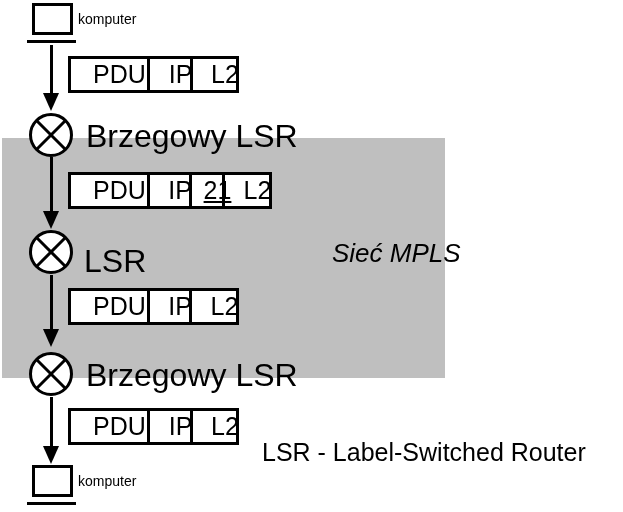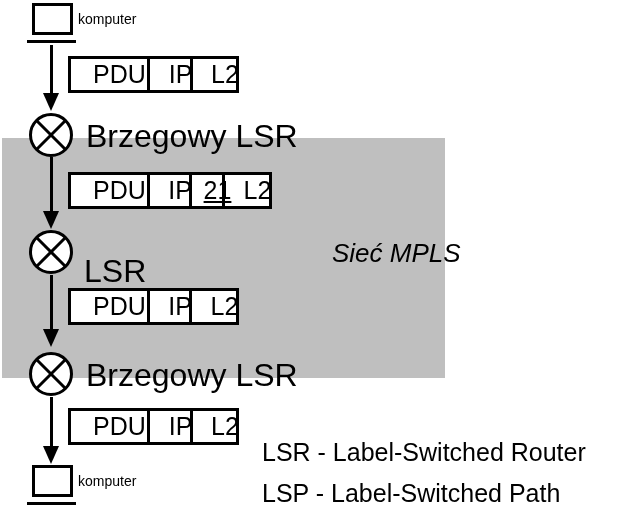--- a/index.html
+++ b/index.html
@@ -32,21 +32,21 @@
   .a3-line{top:275px;height:56px;} .a3-head{top:329px;}
   .a4-line{top:397px;height:51px;} .a4-head{top:446px;}
 
   
   .lsr-icon{left:28px;width:46px;height:46px;}
   .c1{top:112px;} .c2{top:229px;} .c3{top:351px;}
 
   
   .node-label{font-size:32px;line-height:30px;white-space:nowrap;}
   .nl1{left:86px;top:121px;}
-  .nl2{left:84px;top:256px;}
+  .nl2{left:84px;top:246px;}
   .nl3{left:86px;top:360px;}
 
   
   .packet{display:flex;background:#fff;border:3px solid #000;height:31px;}
   .cell{display:flex;align-items:center;justify-content:center;font-size:25px;border-left:3px solid #000;box-sizing:border-box;padding-left:21px;}
   .cell:first-child{border-left:none;}
   .cw-pdu{width:76px;} .cw-ip3{width:43px;} .cw-l23{width:46px;}
   .cw-ip4{width:42px;} .cw-tag{width:33px;text-decoration:underline;} .cw-l24{width:47px;}
   .p1{left:68px;top:56px;}
   .p2{left:68px;top:172px;}
@@ -126,16 +126,15 @@
     <div class="cell cw-ip3">IP</div>
     <div class="cell cw-l23">L2</div>
   </div>
 
   <div class="abs comp-rect comp-bottom"></div>
   <div class="abs comp-base base-bottom"></div>
   <div class="abs comp-label comp-label-bottom">komputer</div>
 
   <div class="abs legend">
     <div class="legend-line">LSR - Label-Switched Router</div>
-    <div class="legend-line">LSP - Label-Switched Path</div>
   </div>
 
 </div>
 
 </body></html>

